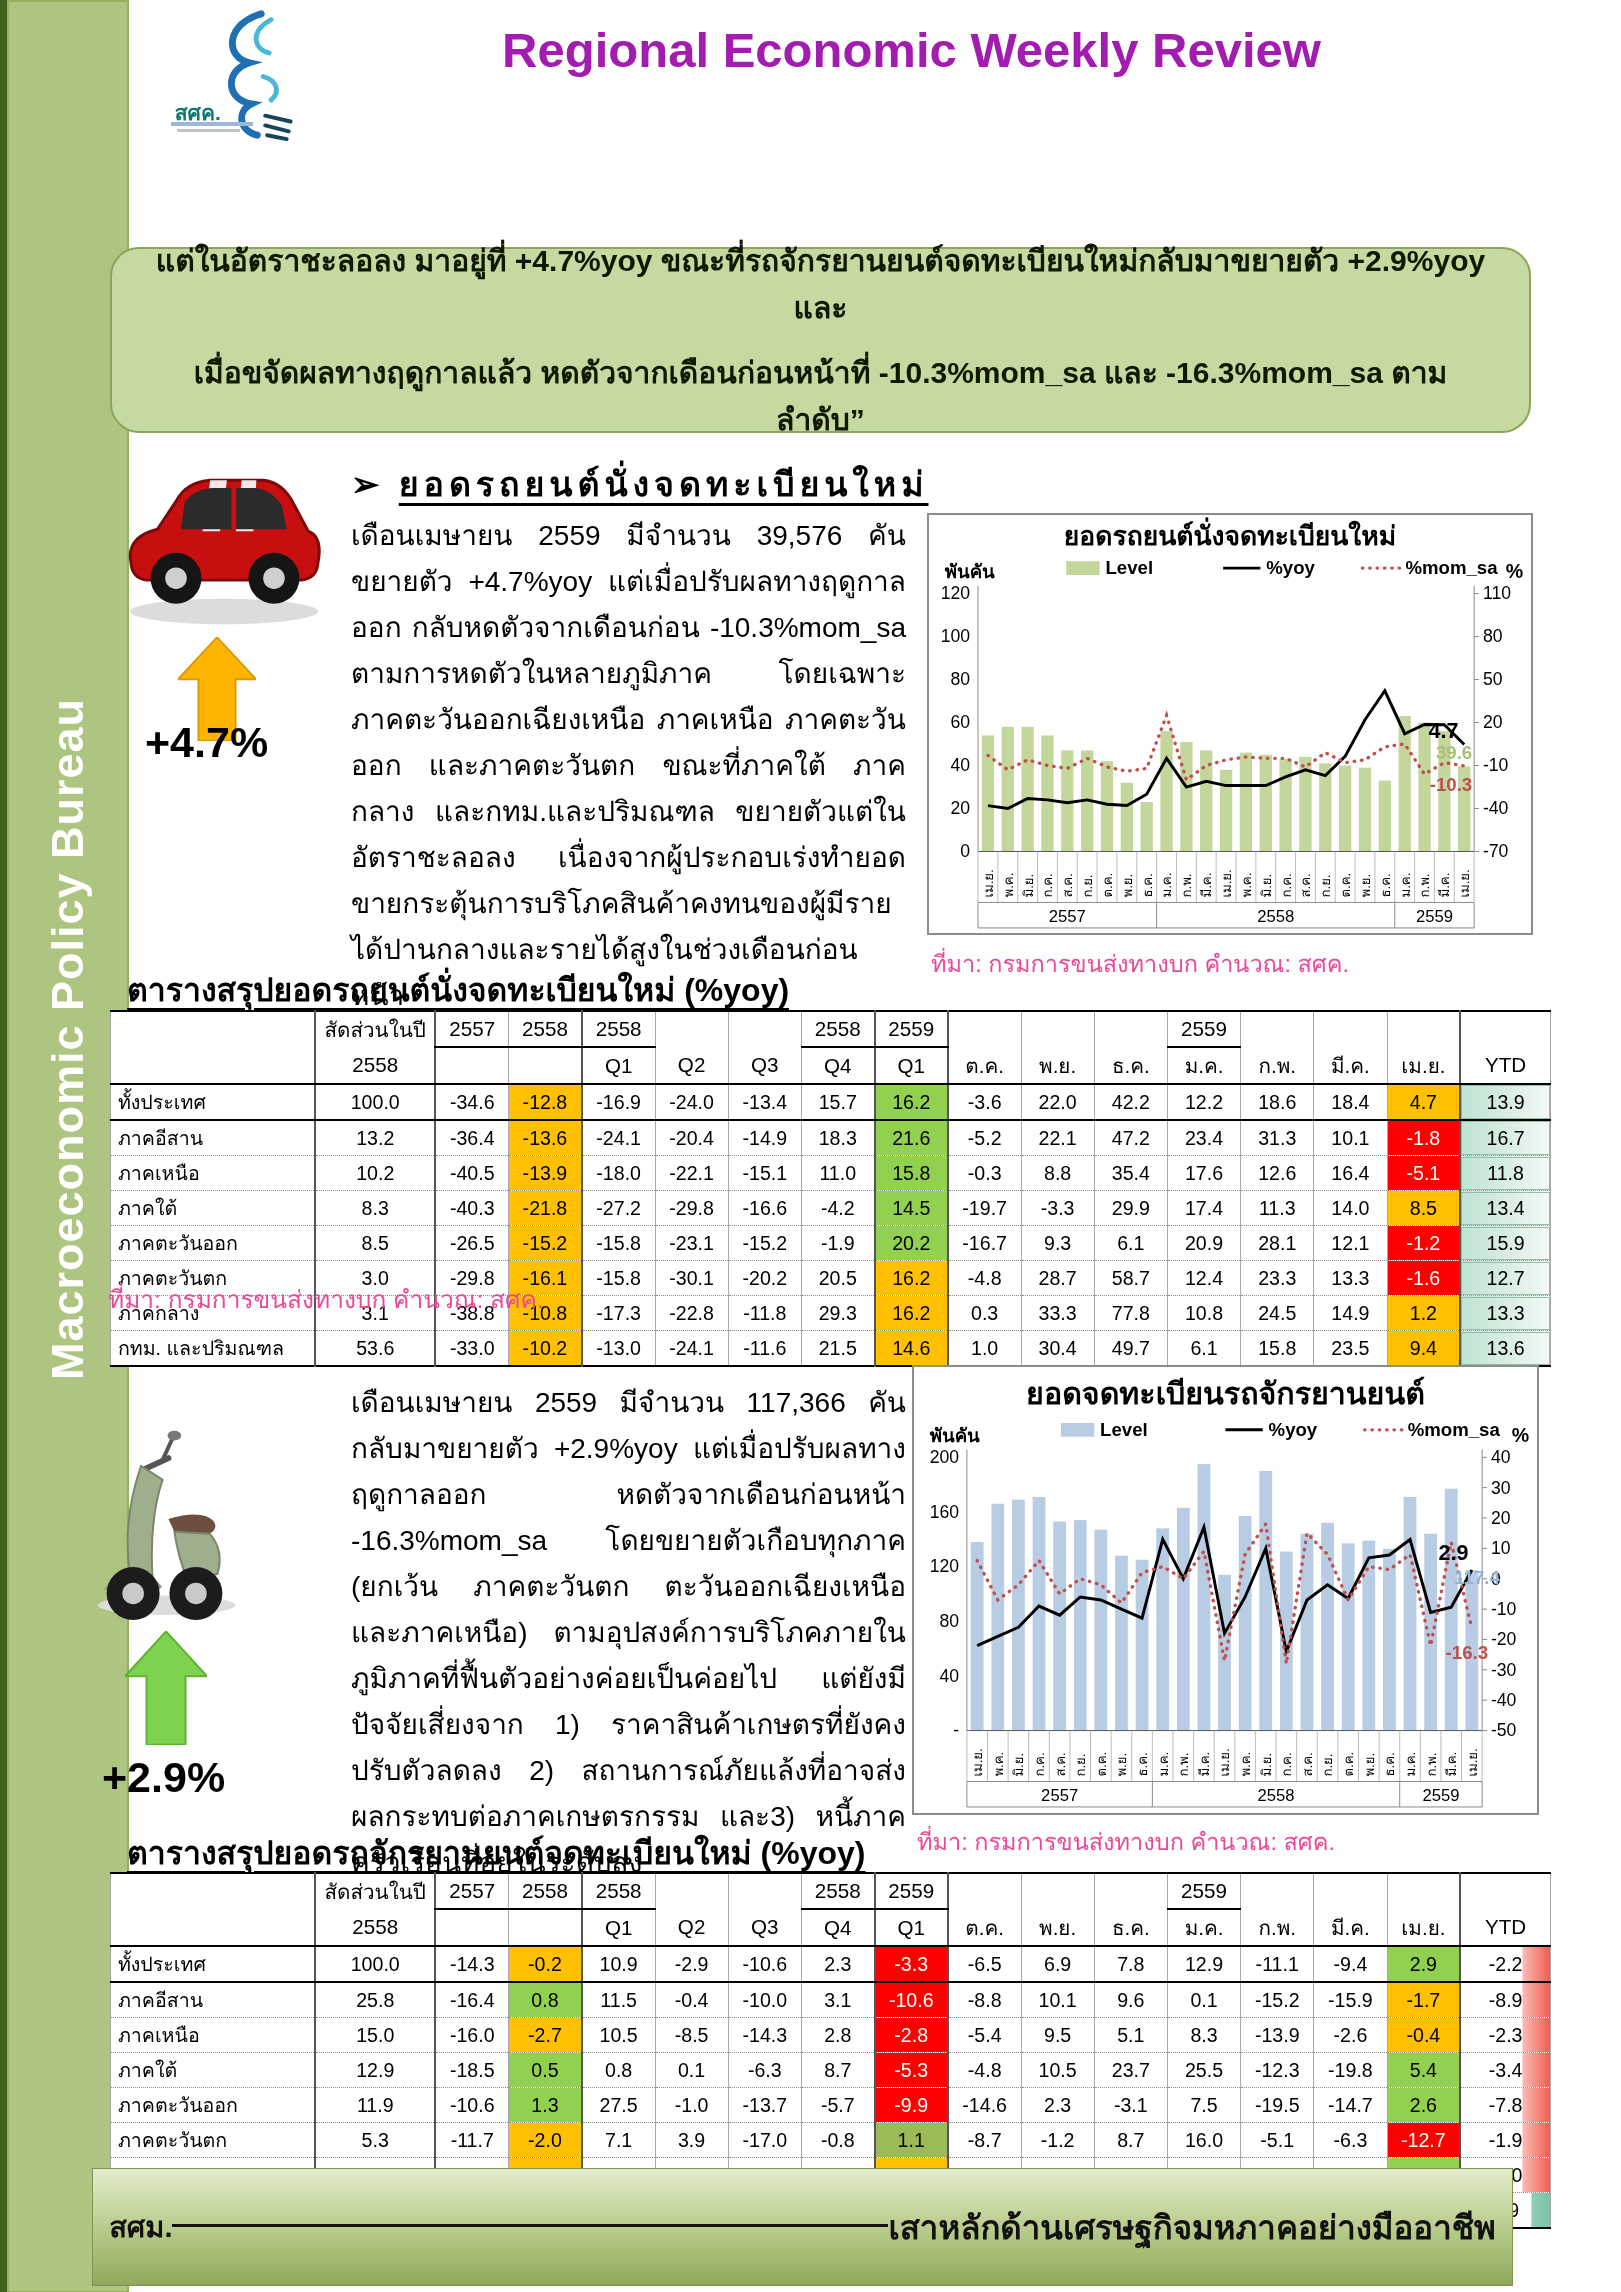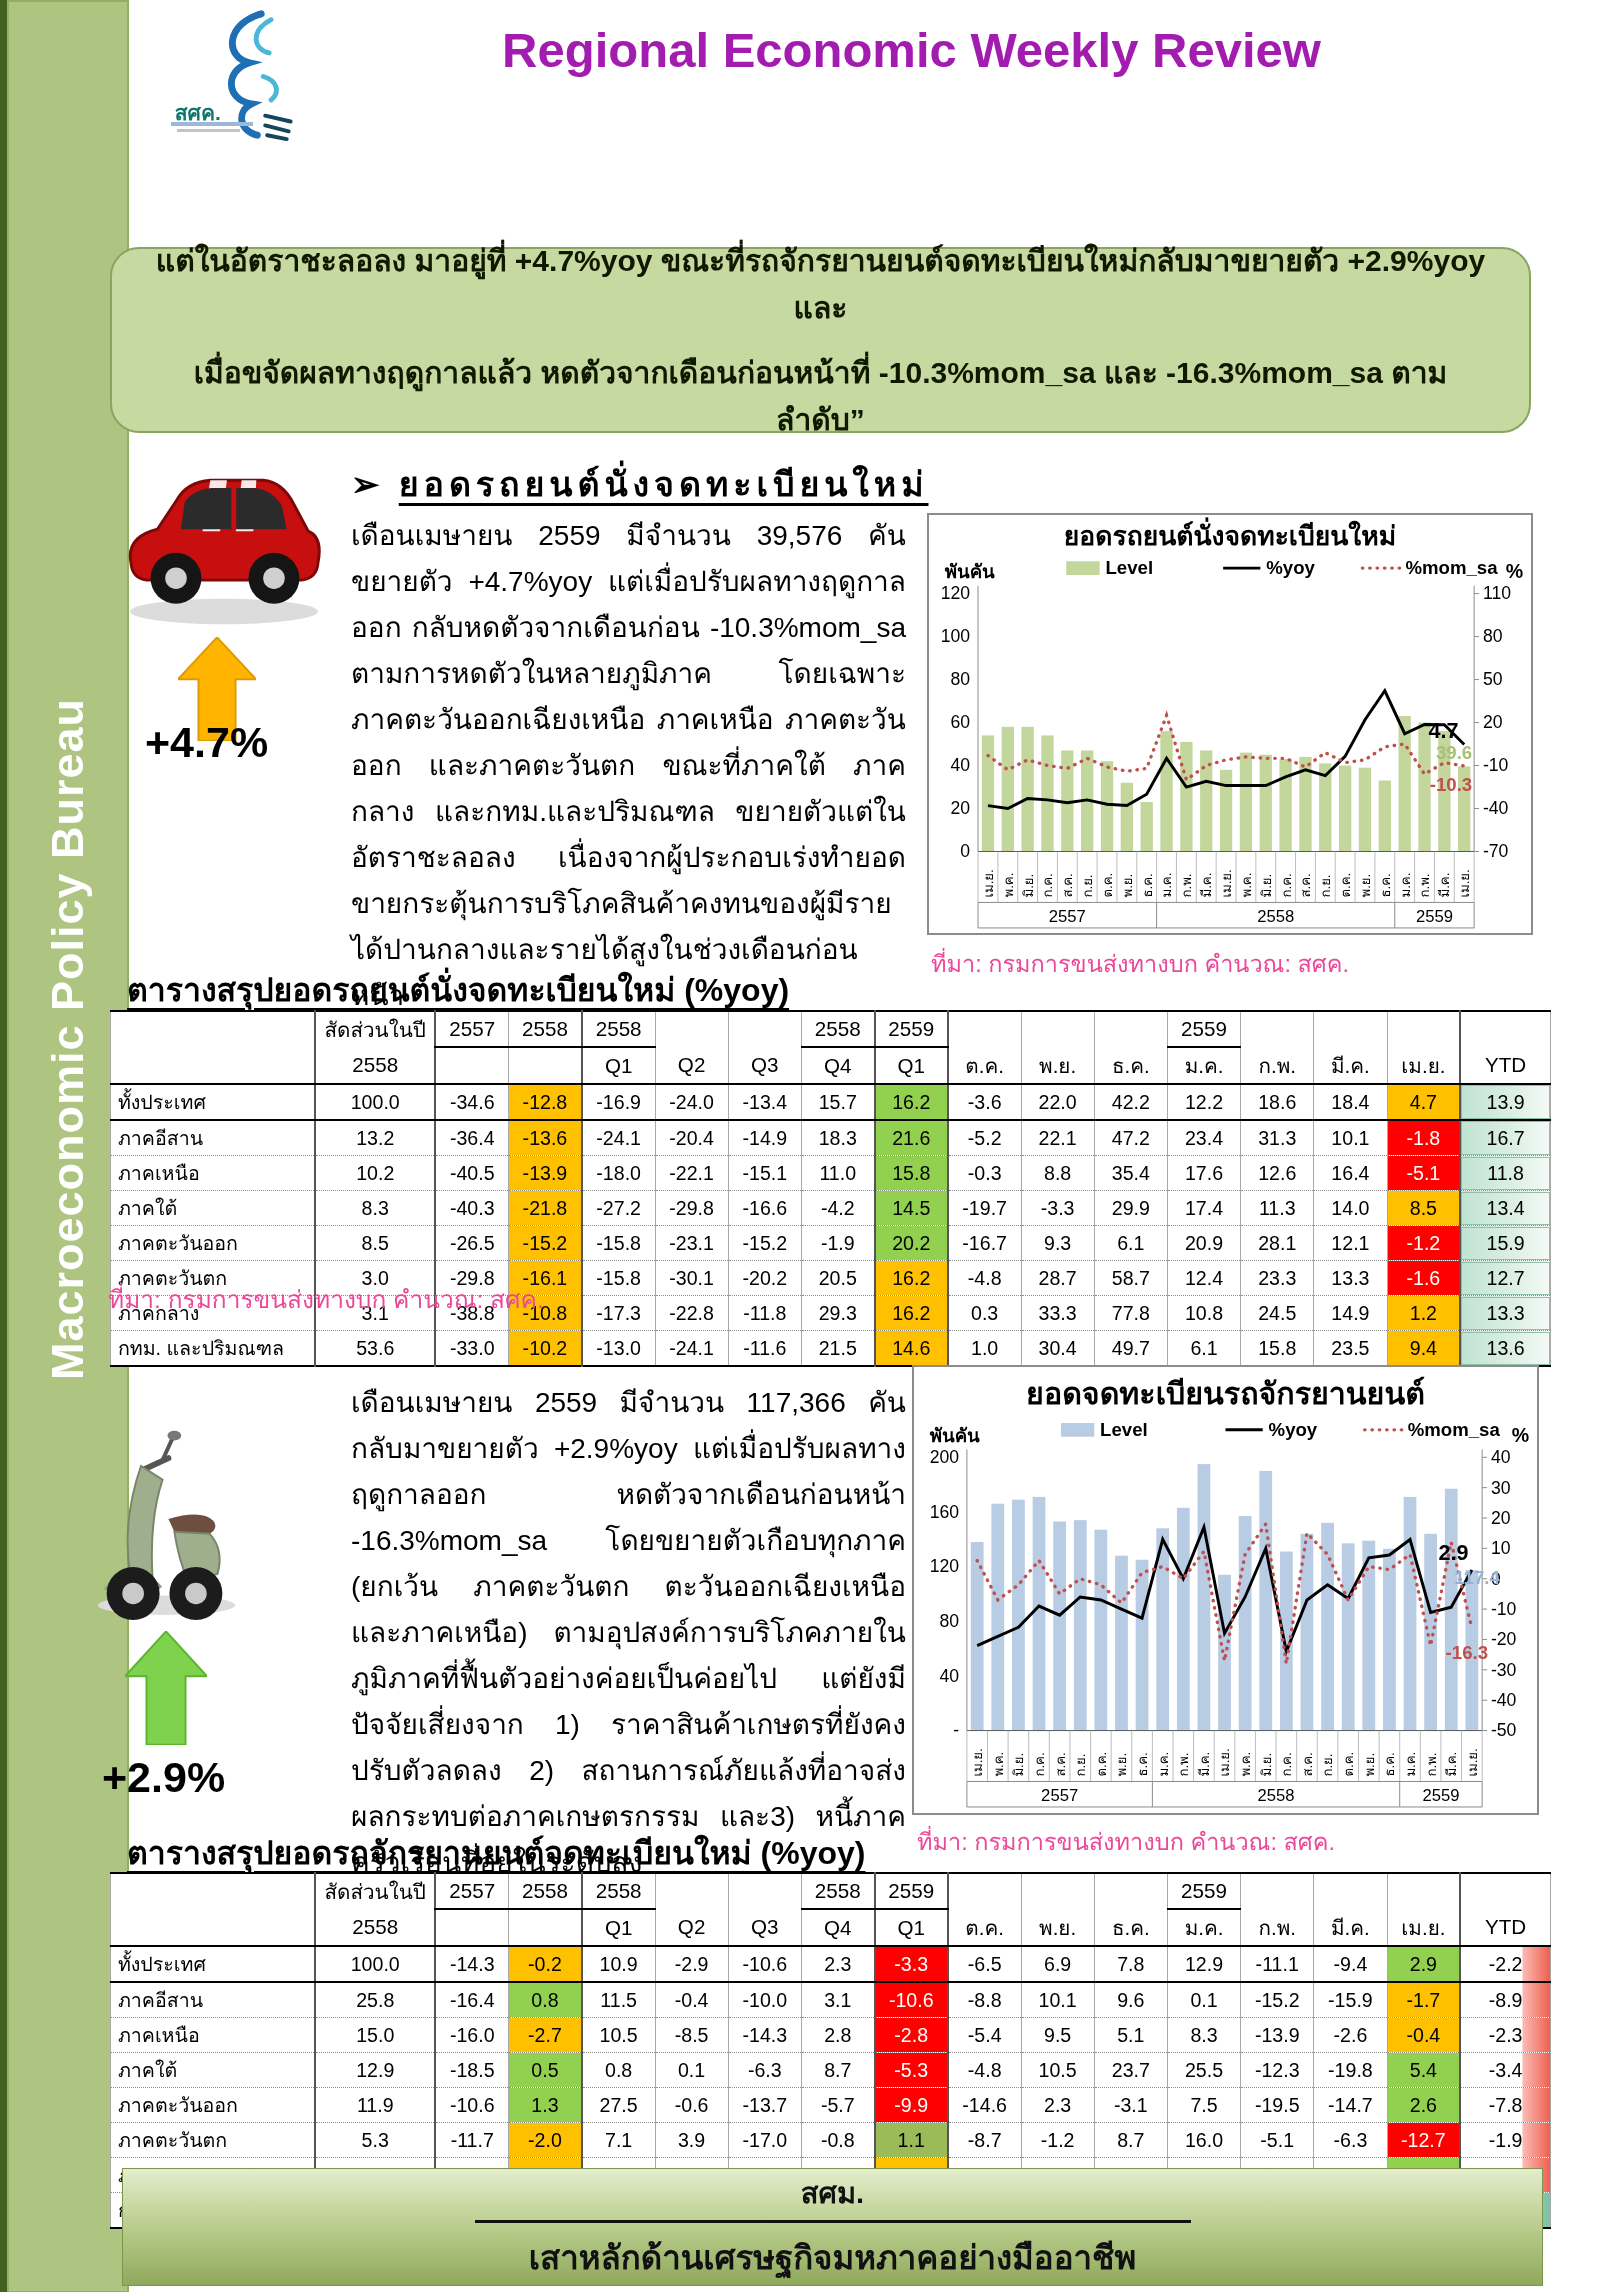--- a/index.html
+++ b/index.html
@@ -71,23 +71,23 @@
   .data-table .gl{border-left:2px solid #555}
   .c-orange{background:#ffc000}
   .c-green{background:#92d050}
   .c-red{background:#f00;color:#fff}
   .c-olive{background:#9bbb59}
   .c-ytd_pos{background:linear-gradient(to right,#bfe3d2 0%,#ddefe6 60%,#f4faf7 100%);
            outline:1px solid #8fbfa7;outline-offset:-2px}
   .c-ytd_neg{background:linear-gradient(to right,#fff 68%,#fbb9b2 70%,#ef5f50 100%)}
   .c-ytd_teal{background:linear-gradient(to right,#fff 78%,#8fceb4 80%,#79c2a4 100%)}
   
-  .footer{position:absolute;left:122px;top:2168px;width:1421px;height:118px;
+  .footer{position:absolute;left:92px;top:2168px;width:1421px;height:118px;
            background:linear-gradient(180deg,#e3edcb 0%,#b5c987 55%,#8fa95c 100%);
-           border:1px solid #7c9450;display:flex;flex-direction:column;align-items:center;
+           border:1px solid #7c9450;display:flex;flex-direction:row;align-items:center;
            justify-content:center}
   .footer-org{font-size:29px;font-weight:bold;color:#111}
   .footer-line{width:716px;border-top:3.9px solid #111;margin:3.9px 0 7.8px 0}
   .footer-tagline{font-size:33px;font-weight:bold;color:#111}
   svg text{font-family:"Liberation Sans",sans-serif}
 </style>
 </head>
 <body>
 
 <div class="page">
@@ -798,21 +798,21 @@
             <td>-19.8</td>
             <td class="c-green">5.4</td>
             <td class="gl c-ytd_neg">-3.4</td>
           </tr>
           <tr>
             <td class="lbl">ภาคตะวันออก</td>
             <td class="gl">11.9</td>
             <td class="gl">-10.6</td>
             <td class="c-green">1.3</td>
             <td class="gl">27.5</td>
-            <td>-0.6</td>
+            <td>-1.0</td>
             <td>-13.7</td>
             <td>-5.7</td>
             <td class="gl c-red">-9.9</td>
             <td class="gl">-14.6</td>
             <td>2.3</td>
             <td>-3.1</td>
             <td>7.5</td>
             <td>-19.5</td>
             <td>-14.7</td>
             <td class="c-green">2.6</td>

